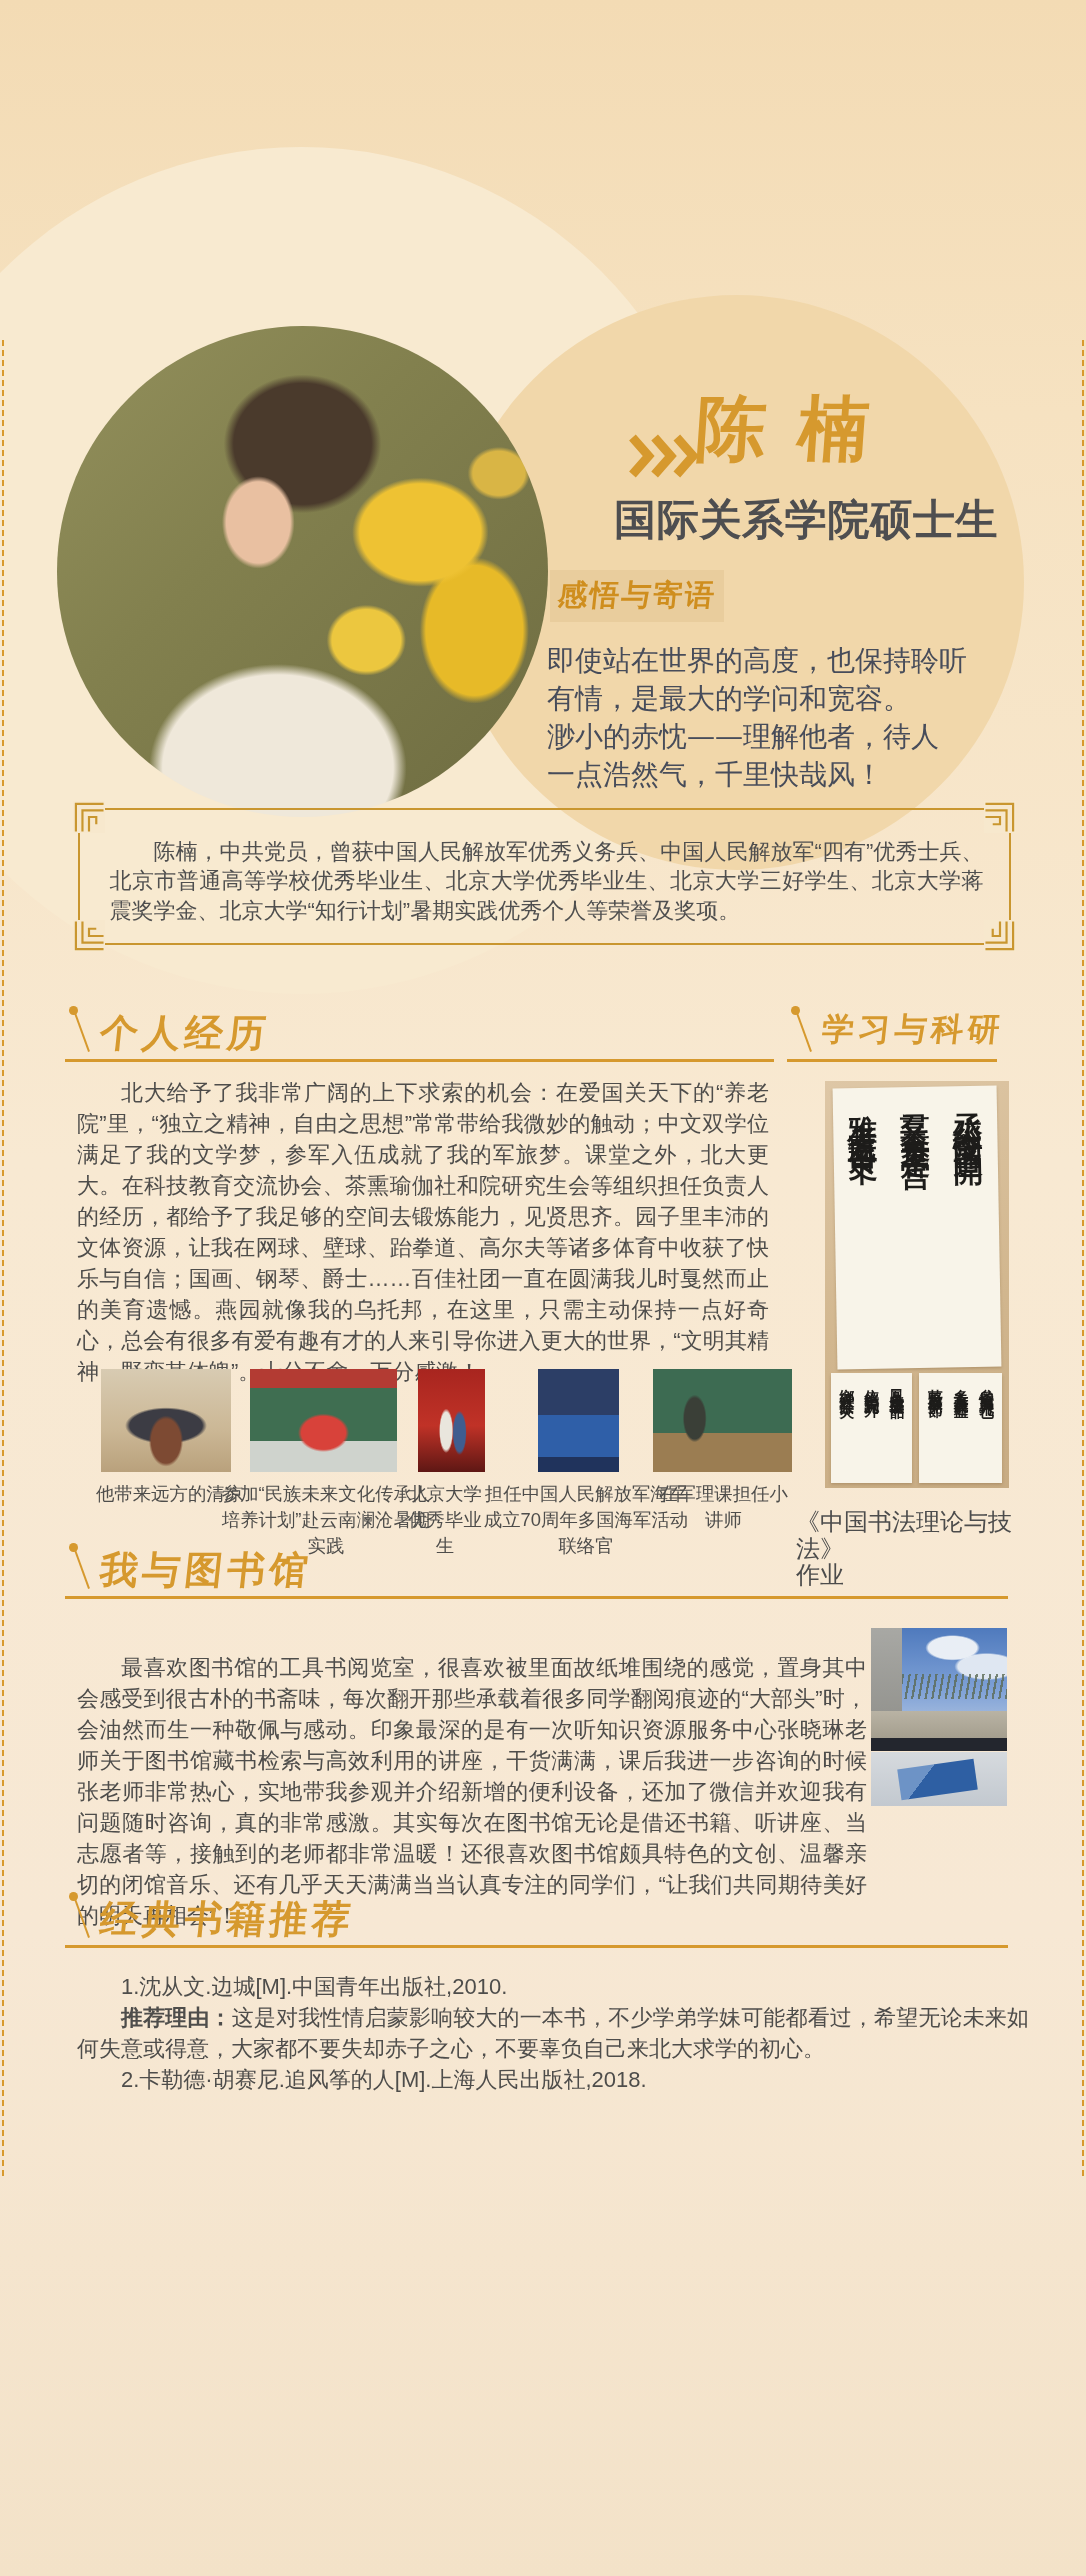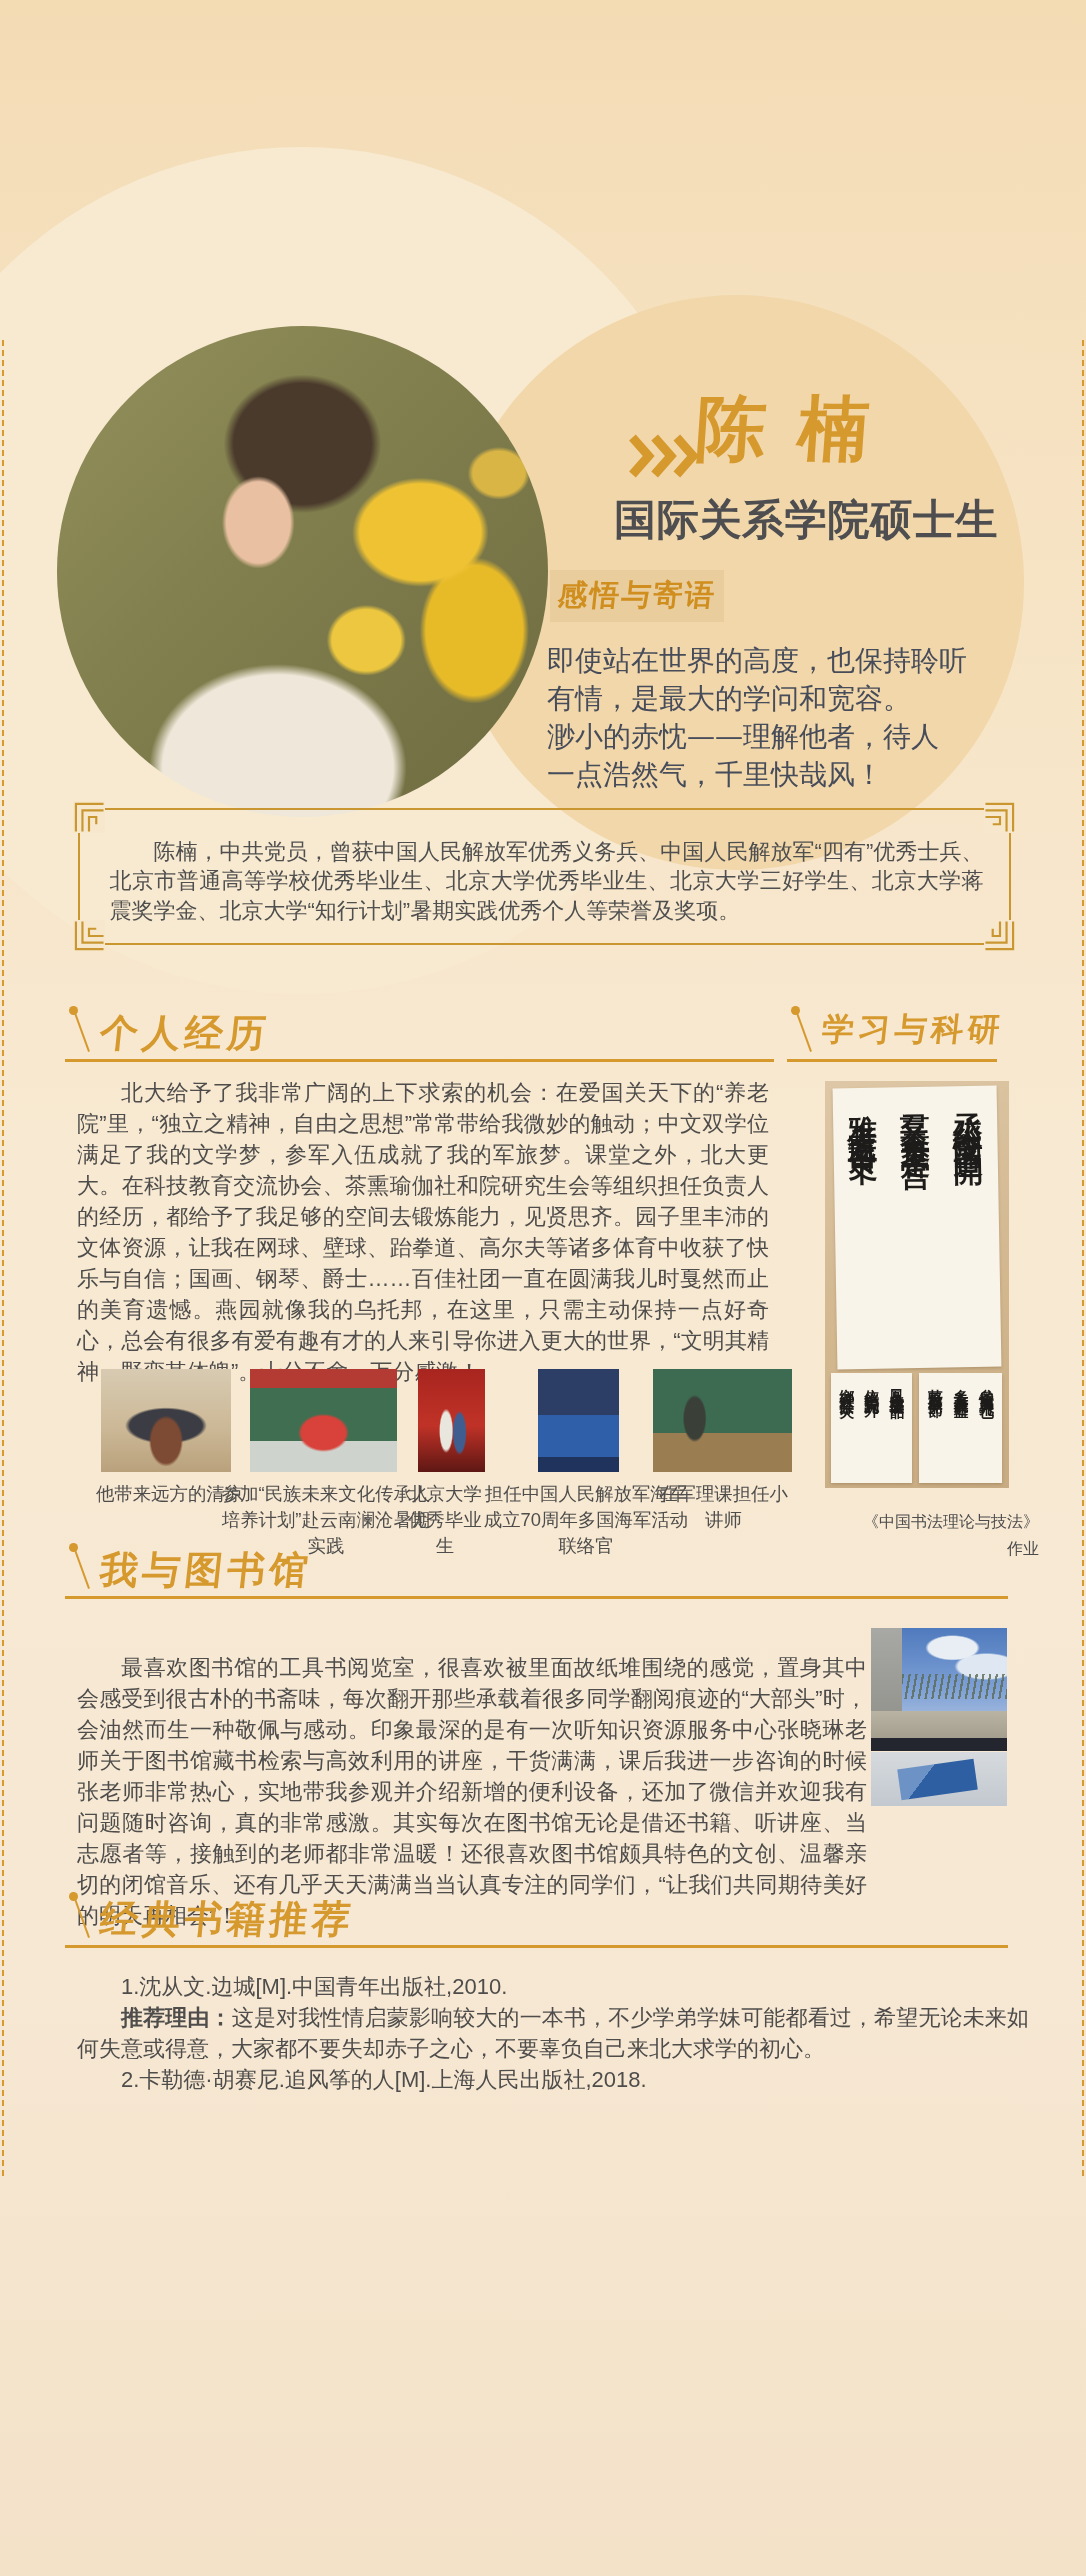--- a/index.html
+++ b/index.html
@@ -72,21 +72,21 @@
 
   .calli-fig{position:absolute;left:825px;top:1081px;width:184px;height:407px;background:linear-gradient(160deg,#dec7a6 0%,#d2b78f 55%,#c7ab83 100%);}
   .sheet{position:absolute;background:#f8f4e9;box-shadow:0 1.5px 2.9px rgba(90,60,20,.25);display:flex;flex-direction:row-reverse;justify-content:space-around;align-items:flex-start;padding:4.4px 2.9px;box-sizing:border-box;}
   .sheet .vcol{writing-mode:vertical-rl;text-orientation:upright;font-family:"DejaVu Serif",serif;font-weight:bold;color:#1d1c1a;}
   .sheet.main{left:10.3px;top:5.9px;width:164px;height:281px;transform:rotate(-1deg);}
   .sheet.main .vcol{font-size:29.5px;letter-spacing:8.8px;}
   .sheet.small{top:292px;width:81px;height:110px;}
   .sheet.small .vcol{font-size:14.7px;letter-spacing:2.9px;}
   .sheet.s-left{left:5.9px;}
   .sheet.s-right{left:94px;width:83px;}
-  .calli-cap{position:absolute;left:796px;top:1509px;width:243px;text-align:right;font-size:16px;line-height:26.5px;color:#4c4c4c;}
+  .calli-cap{position:absolute;left:796px;top:1509px;width:243px;text-align:left;font-size:24px;line-height:26.5px;color:#4c4c4c;}
 
   .lib-photo{position:absolute;left:871px;top:1628px;width:136px;height:178px;overflow:hidden;}
   .lib-sky{position:absolute;left:0;top:0;width:136px;height:110px;
     background:
       radial-gradient(44px 20.6px at 60% 18%, #e9eef5 0 55%, rgba(233,238,245,0) 62%),
       radial-gradient(52px 22px at 85% 35%, #dfe7f2 0 55%, rgba(223,231,242,0) 62%),
       linear-gradient(180deg,#4f7abd 0%,#7da0d6 55%,#b8c9e2 100%);}
   .lib-building{position:absolute;left:0;top:0;width:31px;height:110px;background:linear-gradient(180deg,#a8a8a4,#8f8f8a);}
   .lib-pergola{position:absolute;left:31px;top:46px;width:105px;height:25px;
     background:repeating-linear-gradient(100deg,#5b6a55 0 2.2px,rgba(0,0,0,0) 2.2px 6.6px);opacity:.8;}

